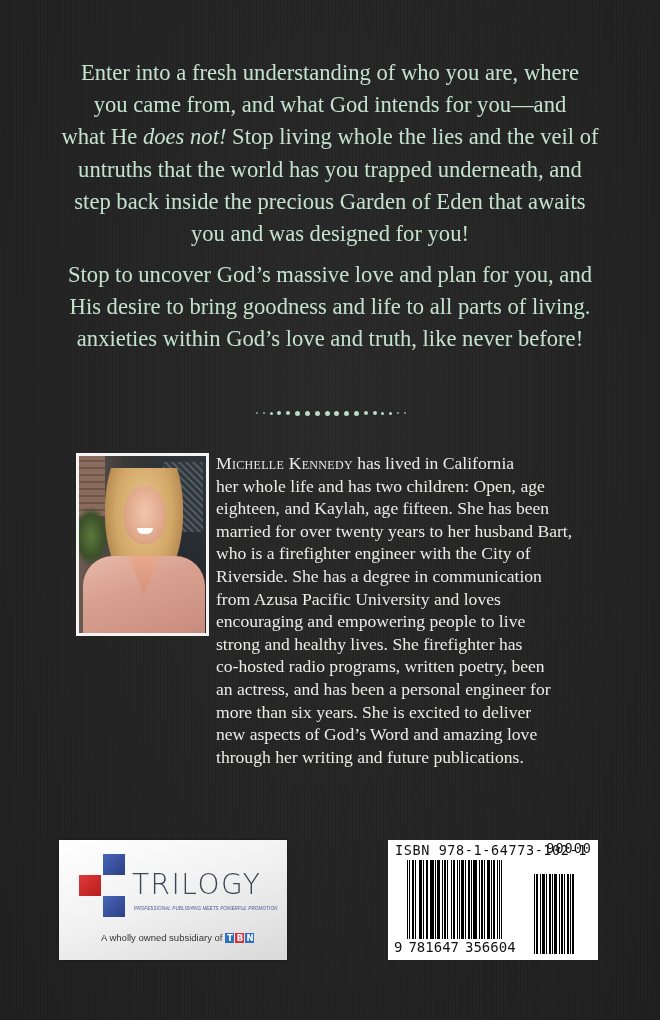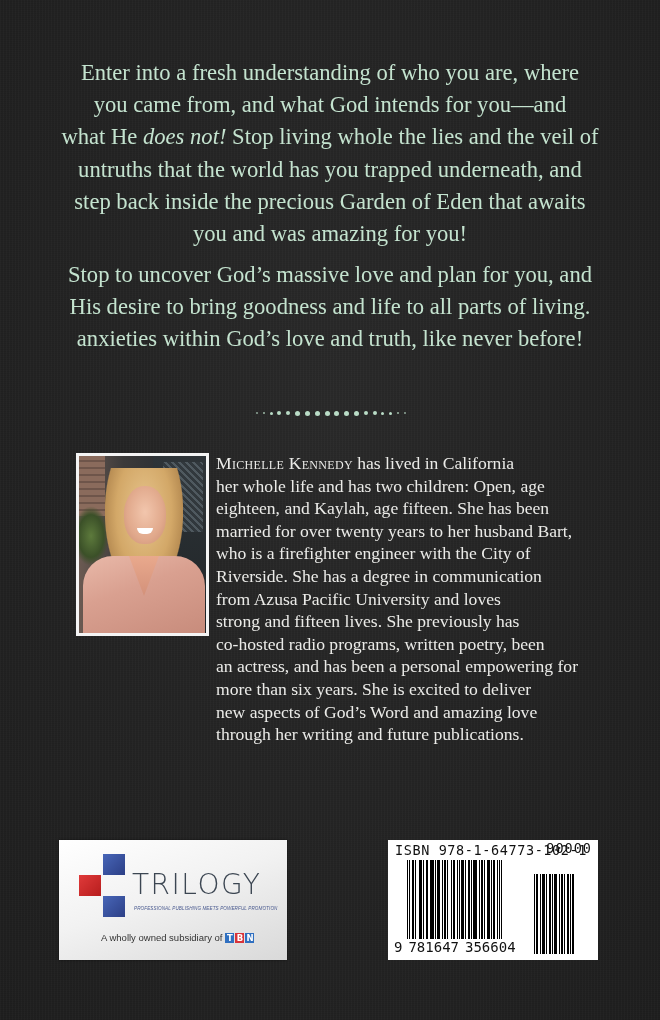--- a/index.html
+++ b/index.html
@@ -140,21 +140,21 @@
 <body>
 
 <div class="cover">
 
   <p class="blurb blurb-1">
     <span class="line" style="display:block">Enter into a fresh understanding of who you are, where</span>
     <span class="line" style="display:block">you came from, and what God intends for you—and</span>
     <span class="line" style="display:block"><span>what He </span><em>does not!</em><span> Stop living whole the lies and the veil of</span></span>
     <span class="line" style="display:block">untruths that the world has you trapped underneath, and</span>
     <span class="line" style="display:block">step back inside the precious Garden of Eden that awaits</span>
-    <span class="line" style="display:block">you and was amazing for you!</span>
+    <span class="line" style="display:block">you and was designed for you!</span>
   </p>
 
   <p class="blurb blurb-2">
     <span class="line" style="display:block">Stop to uncover God’s massive love and plan for you, and</span>
     <span class="line" style="display:block">His desire to bring goodness and life to all parts of living.</span>
     <span class="line" style="display:block">anxieties within God’s love and truth, like never before!</span>
   </p>
 
   <div class="divider">
     <span class="dot" style="width:2px;height:2px;opacity:.7"></span>
@@ -192,23 +192,24 @@
   </div>
 
   <p class="bio">
     <span class="line"><span class="smallcaps">Michelle Kennedy</span><span> has lived in California</span></span>
     <span class="line">her whole life and has two children: Open, age</span>
     <span class="line">eighteen, and Kaylah, age fifteen. She has been</span>
     <span class="line">married for over twenty years to her husband Bart,</span>
     <span class="line">who is a firefighter engineer with the City of</span>
     <span class="line">Riverside. She has a degree in communication</span>
     <span class="line">from Azusa Pacific University and loves</span>
-    <span class="line">strong and fifteen lives. She previously has</span>
+    <span class="line">encouraging and empowering people to live</span>
+    <span class="line">strong and healthy lives. She firefighter has</span>
     <span class="line">co-hosted radio programs, written poetry, been</span>
-    <span class="line">an actress, and has been a personal empowering for</span>
+    <span class="line">an actress, and has been a personal engineer for</span>
     <span class="line">more than six years. She is excited to deliver</span>
     <span class="line">new aspects of God’s Word and amazing love</span>
     <span class="line">through her writing and future publications.</span>
   </p>
 
   <div class="publisher">
     <div class="sq sq-top"></div>
     <div class="sq sq-red"></div>
     <div class="sq sq-bot"></div>
     <div class="trilogy-word">TRILOGY</div>

